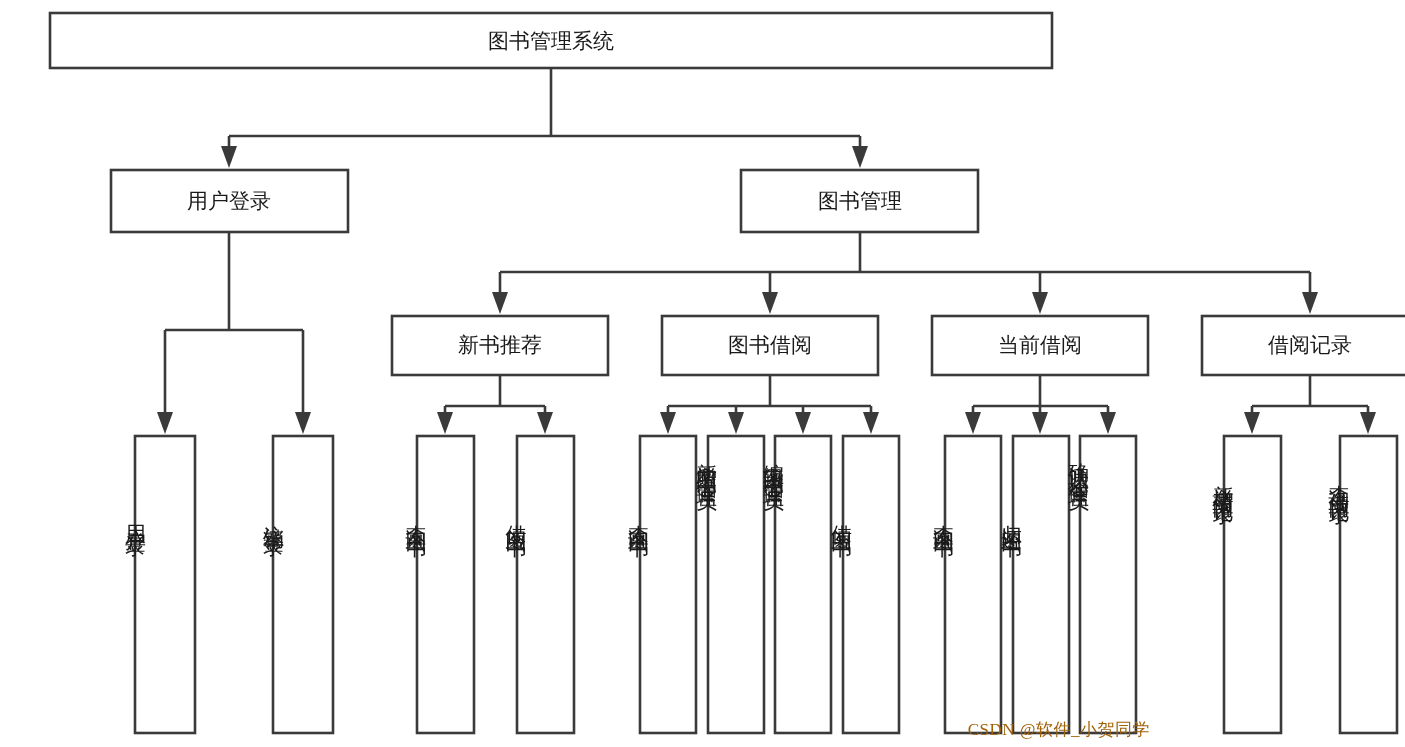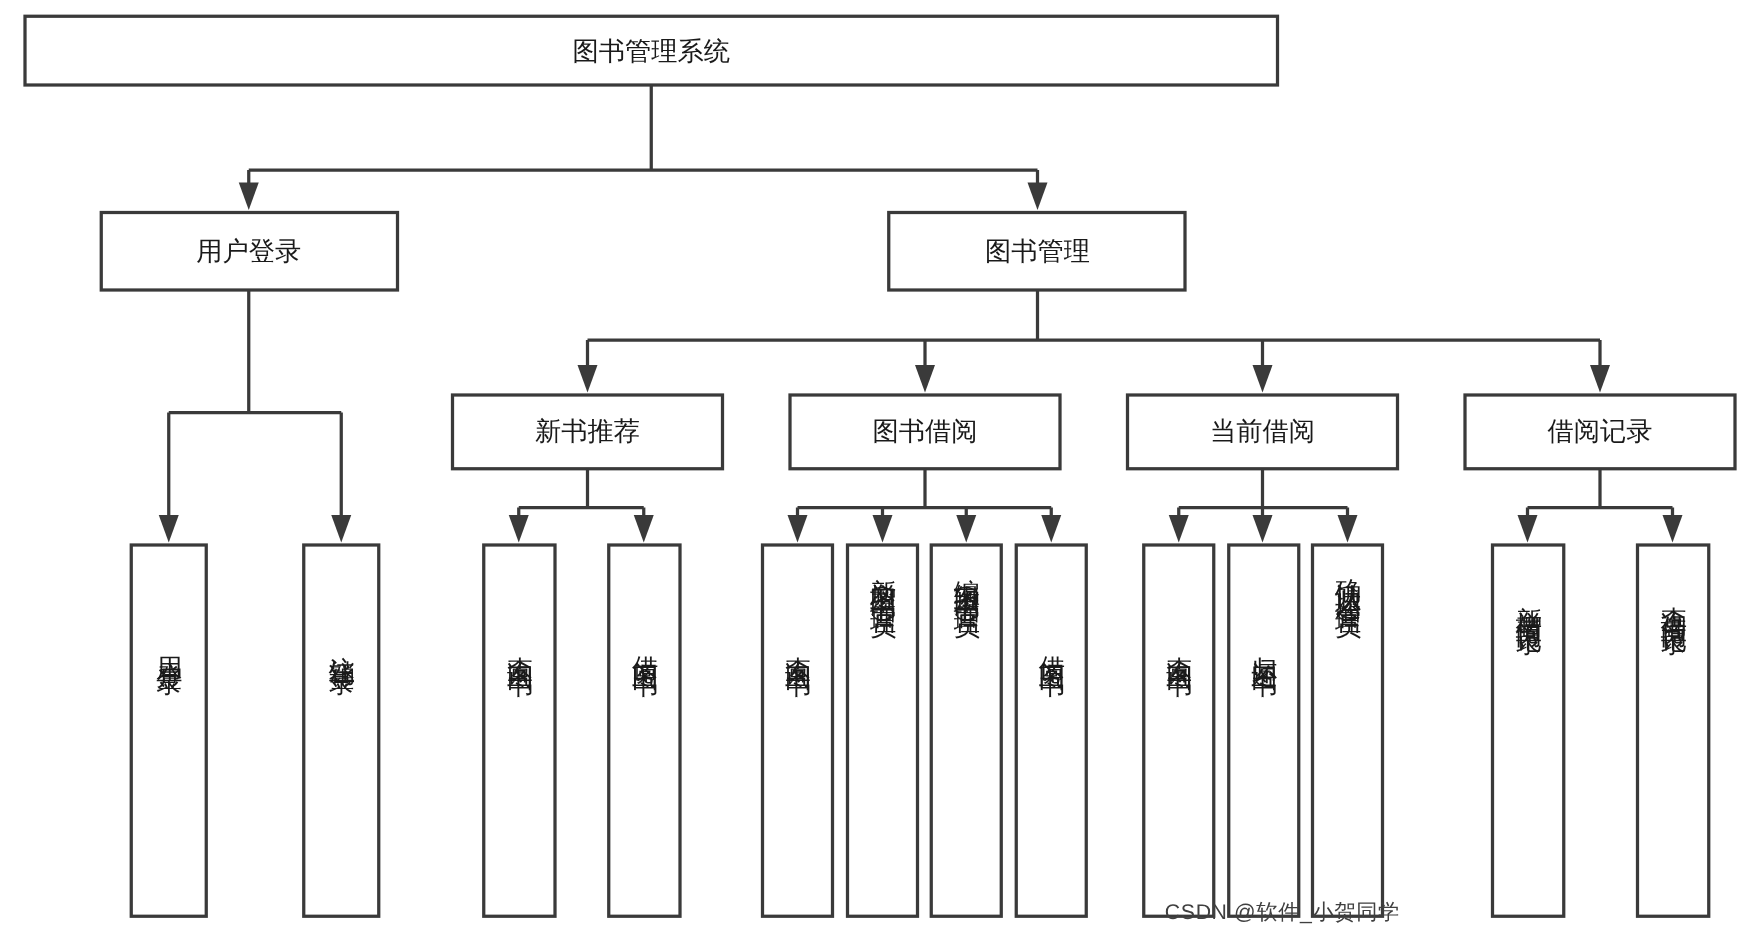--- a/index.html
+++ b/index.html
@@ -12,20 +12,21 @@
     height: 747px;
     font-family: "DejaVu Sans", "Liberation Sans", sans-serif;
     overflow: hidden;
     position: relative;
   }
   #diagram-root {
     position: absolute;
     left: 0; top: 0;
     width: 1128px;
     height: 747px;
+    padding-left: 30px;
   }
   svg.diagram {
     display: block;
     width: 1405px;
     height: 747px;
   }
   .node-box {
     fill: #ffffff;
     stroke: #3a3a3a;
     stroke-width: 2.6;
@@ -63,23 +64,23 @@
     line-height: 1;
     letter-spacing: 4px;
     color: #1a1a1a;
     white-space: nowrap;
     text-align: center;
   }
   .watermark {
     position: absolute;
     right: 8px;
     bottom: 6px;
-    font-family: Liberation Sans, sans-serif;
+    font-family: Liberation Serif, serif;
     font-size: 17px;
-    color: #404040;
+    color: #a16207;
     letter-spacing: 0.5px;
     white-space: nowrap;
     margin-top: 12px;
   }
 </style>
 </head>
 <body>
 
 <div id="diagram-root">
 

